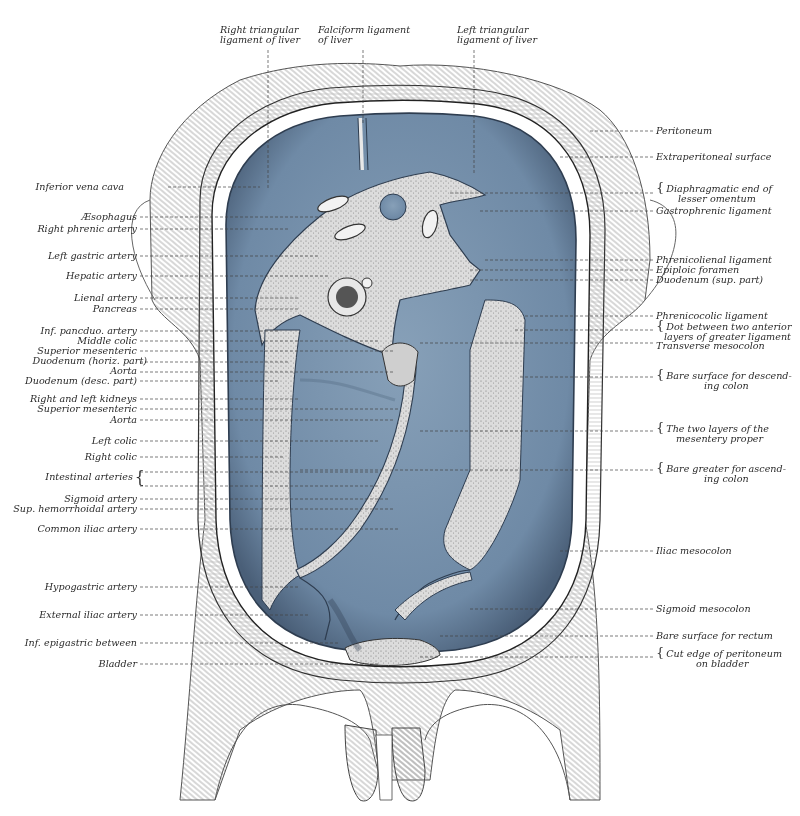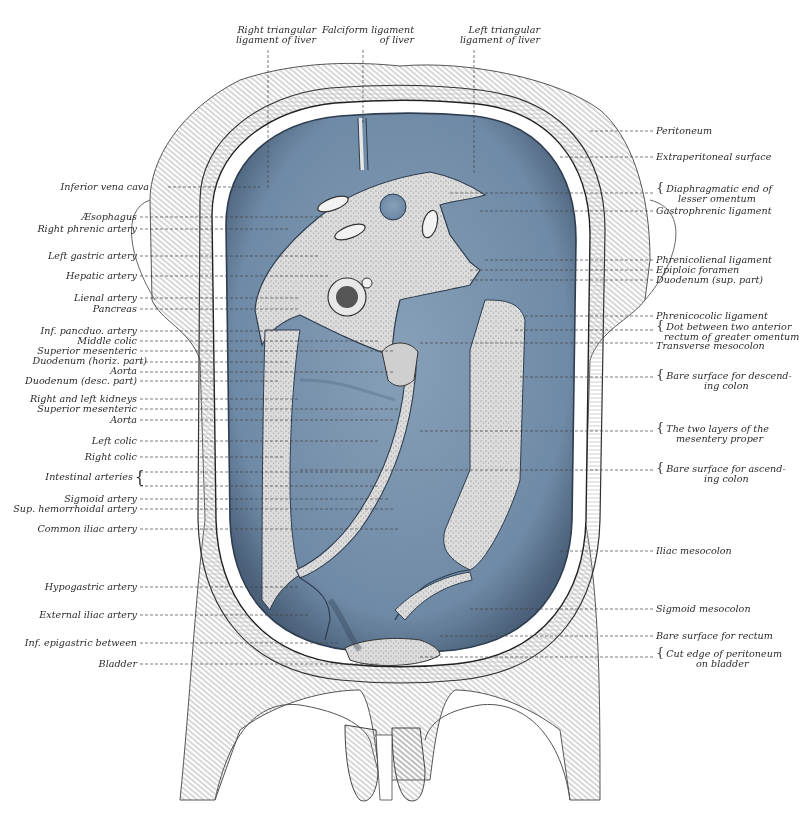--- a/index.html
+++ b/index.html
@@ -1,20 +1,20 @@
 <!DOCTYPE html>
 <html><head>
 <meta charset="utf-8">
 <style>
   html,body{margin:0;padding:0;background:#ffffff;}
   body{width:800px;height:816px;position:relative;overflow:hidden;font-family:"DejaVu Serif","Liberation Serif",serif;}
   #figure{position:absolute;left:0;top:0;width:800px;height:816px;}
   .lbl{position:absolute;font-style:italic;font-size:9.6px;line-height:10px;color:#2a2a2a;white-space:nowrap;}
   .lbl.r{text-align:right;}
-  .lbl.c{text-align:right;}
+  .lbl.c{text-align:left;}
   .lbl .sub{display:block;}
   .brace{font-style:normal;font-size:13px;margin-right:2px;color:#333;}
   .braceR{font-style:normal;font-size:16px;margin-left:2px;color:#333;vertical-align:middle;}
 </style>
 </head>
 <body>
 
 <div id="figure">
   <svg width="800" height="816" viewBox="0 0 800 816">
     <defs>
@@ -142,27 +142,27 @@
 
   
   <div class="lbl c" style="left:220px;top:25px;width:96px;">
     <span class="sub">Right triangular</span>
     <span class="sub">ligament of liver</span>
   </div>
   <div class="lbl c" style="left:318px;top:25px;width:96px;">
     <span class="sub">Falciform ligament</span>
     <span class="sub">of liver</span>
   </div>
-  <div class="lbl c" style="left:444px;top:25px;width:96px;">
+  <div class="lbl c" style="left:457px;top:25px;width:96px;">
     <span class="sub">Left triangular</span>
     <span class="sub">ligament of liver</span>
   </div>
 
   
-  <div class="lbl r" style="right:651px;top:182px;">Inferior vena cava</div>
+  <div class="lbl r" style="right:676px;top:182px;">Inferior vena cava</div>
   <div class="lbl r" style="right:663px;top:212px;">Æsophagus</div>
   <div class="lbl r" style="right:663px;top:224px;">Right phrenic artery</div>
   <div class="lbl r" style="right:663px;top:251px;">Left gastric artery</div>
   <div class="lbl r" style="right:663px;top:271px;">Hepatic artery</div>
   <div class="lbl r" style="right:663px;top:293px;">Lienal artery</div>
   <div class="lbl r" style="right:663px;top:304px;">Pancreas</div>
   <div class="lbl r" style="right:663px;top:326px;">Inf. pancduo. artery</div>
   <div class="lbl r" style="right:663px;top:336px;">Middle colic</div>
   <div class="lbl r" style="right:663px;top:346px;">Superior mesenteric</div>
   <div class="lbl r" style="right:653px;top:356px;text-align:right;">Duodenum (horiz. part)</div>
@@ -191,33 +191,33 @@
     <span class="brace">{</span><span>Diaphragmatic end of</span>
     <span class="sub c" style="padding-left:22px;">lesser omentum</span>
   </div>
   <div class="lbl" style="left:656px;top:206px;">Gastrophrenic ligament</div>
   <div class="lbl" style="left:656px;top:255px;">Phrenicolienal ligament</div>
   <div class="lbl" style="left:656px;top:265px;">Epiploic foramen</div>
   <div class="lbl" style="left:656px;top:275px;">Duodenum (sup. part)</div>
   <div class="lbl" style="left:656px;top:311px;">Phrenicocolic ligament</div>
   <div class="lbl" style="left:656px;top:321px;">
     <span class="brace">{</span><span>Dot between two anterior</span>
-    <span class="sub" style="padding-left:8px;">rectum of greater omentum</span>
+    <span class="sub" style="padding-left:8px;">layers of greater ligament</span>
   </div>
   <div class="lbl" style="left:656px;top:341px;">Transverse mesocolon</div>
   <div class="lbl" style="left:656px;top:370px;">
     <span class="brace">{</span><span>Bare surface for descend-</span>
     <span class="sub" style="padding-left:48px;">ing colon</span>
   </div>
   <div class="lbl" style="left:656px;top:423px;">
     <span class="brace">{</span><span>The two layers of the</span>
     <span class="sub" style="padding-left:20px;">mesentery proper</span>
   </div>
   <div class="lbl" style="left:656px;top:463px;">
-    <span class="brace">{</span><span>Bare surface for ascend-</span>
+    <span class="brace">{</span><span>Bare greater for ascend-</span>
     <span class="sub" style="padding-left:48px;">ing colon</span>
   </div>
   <div class="lbl" style="left:656px;top:546px;">Iliac mesocolon</div>
   <div class="lbl" style="left:656px;top:604px;">Sigmoid mesocolon</div>
   <div class="lbl" style="left:656px;top:631px;">Bare surface for rectum</div>
   <div class="lbl" style="left:656px;top:648px;">
     <span class="brace">{</span><span>Cut edge of peritoneum</span>
     <span class="sub" style="padding-left:40px;">on bladder</span>
   </div>
 </div>

